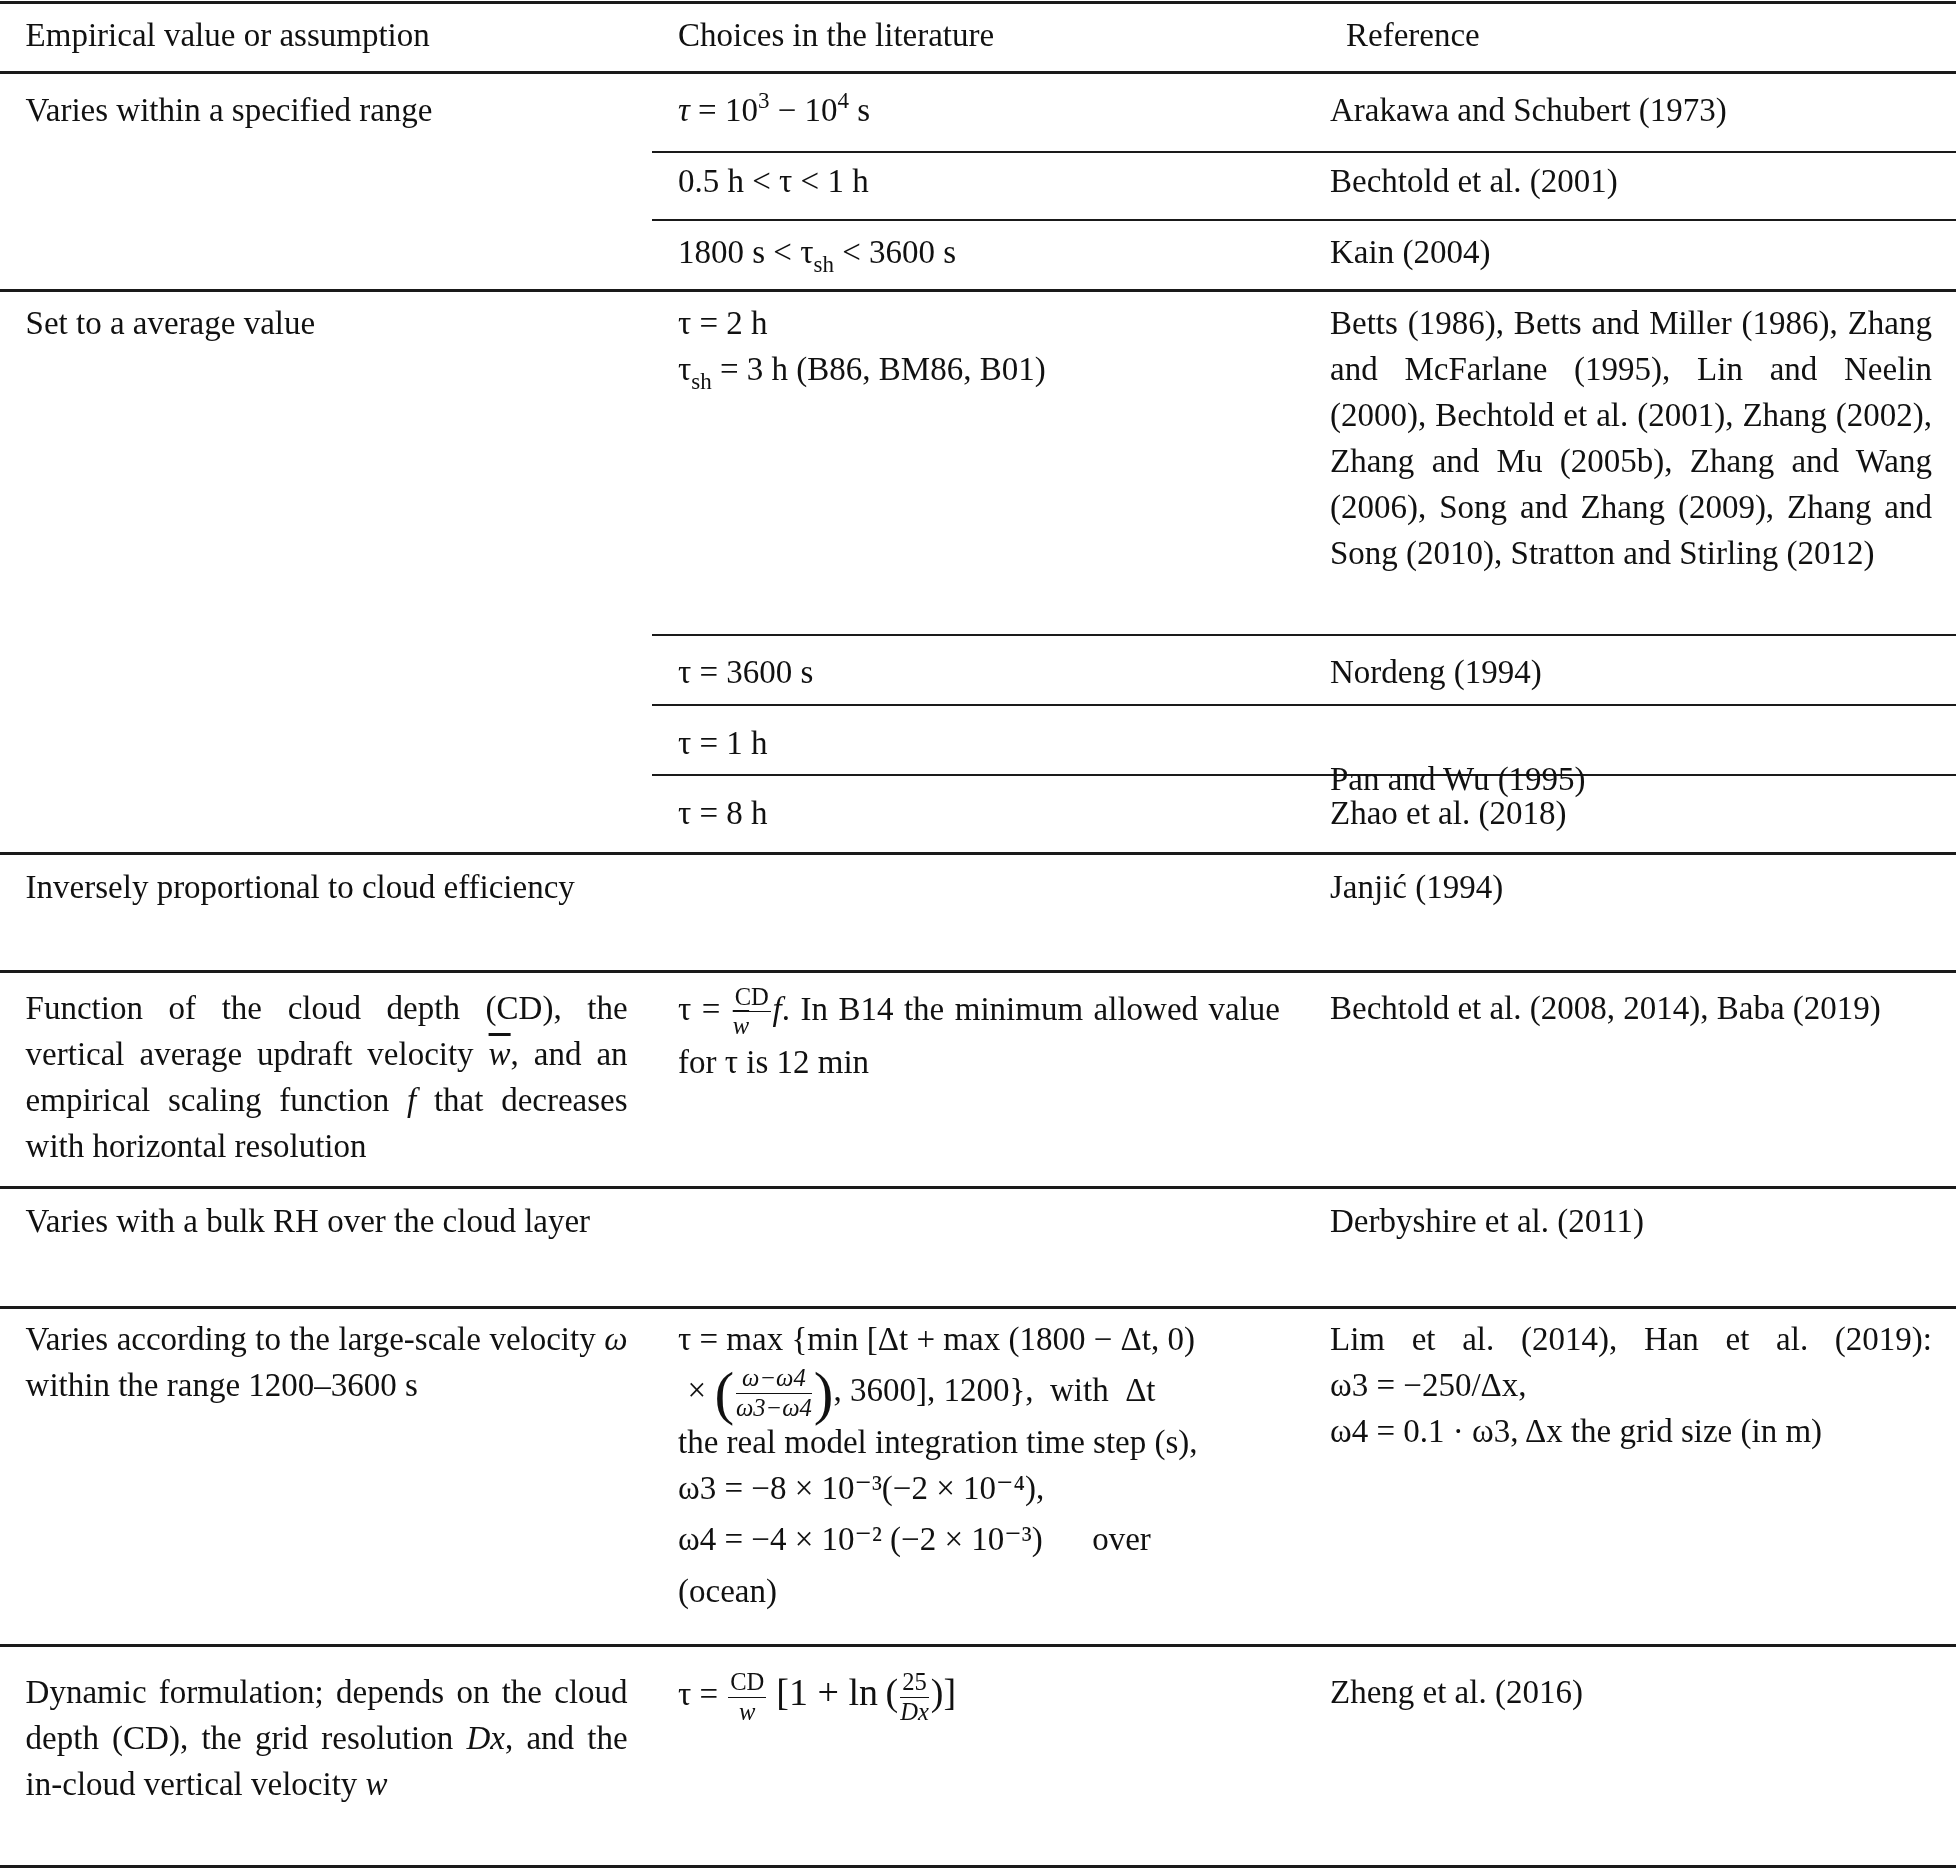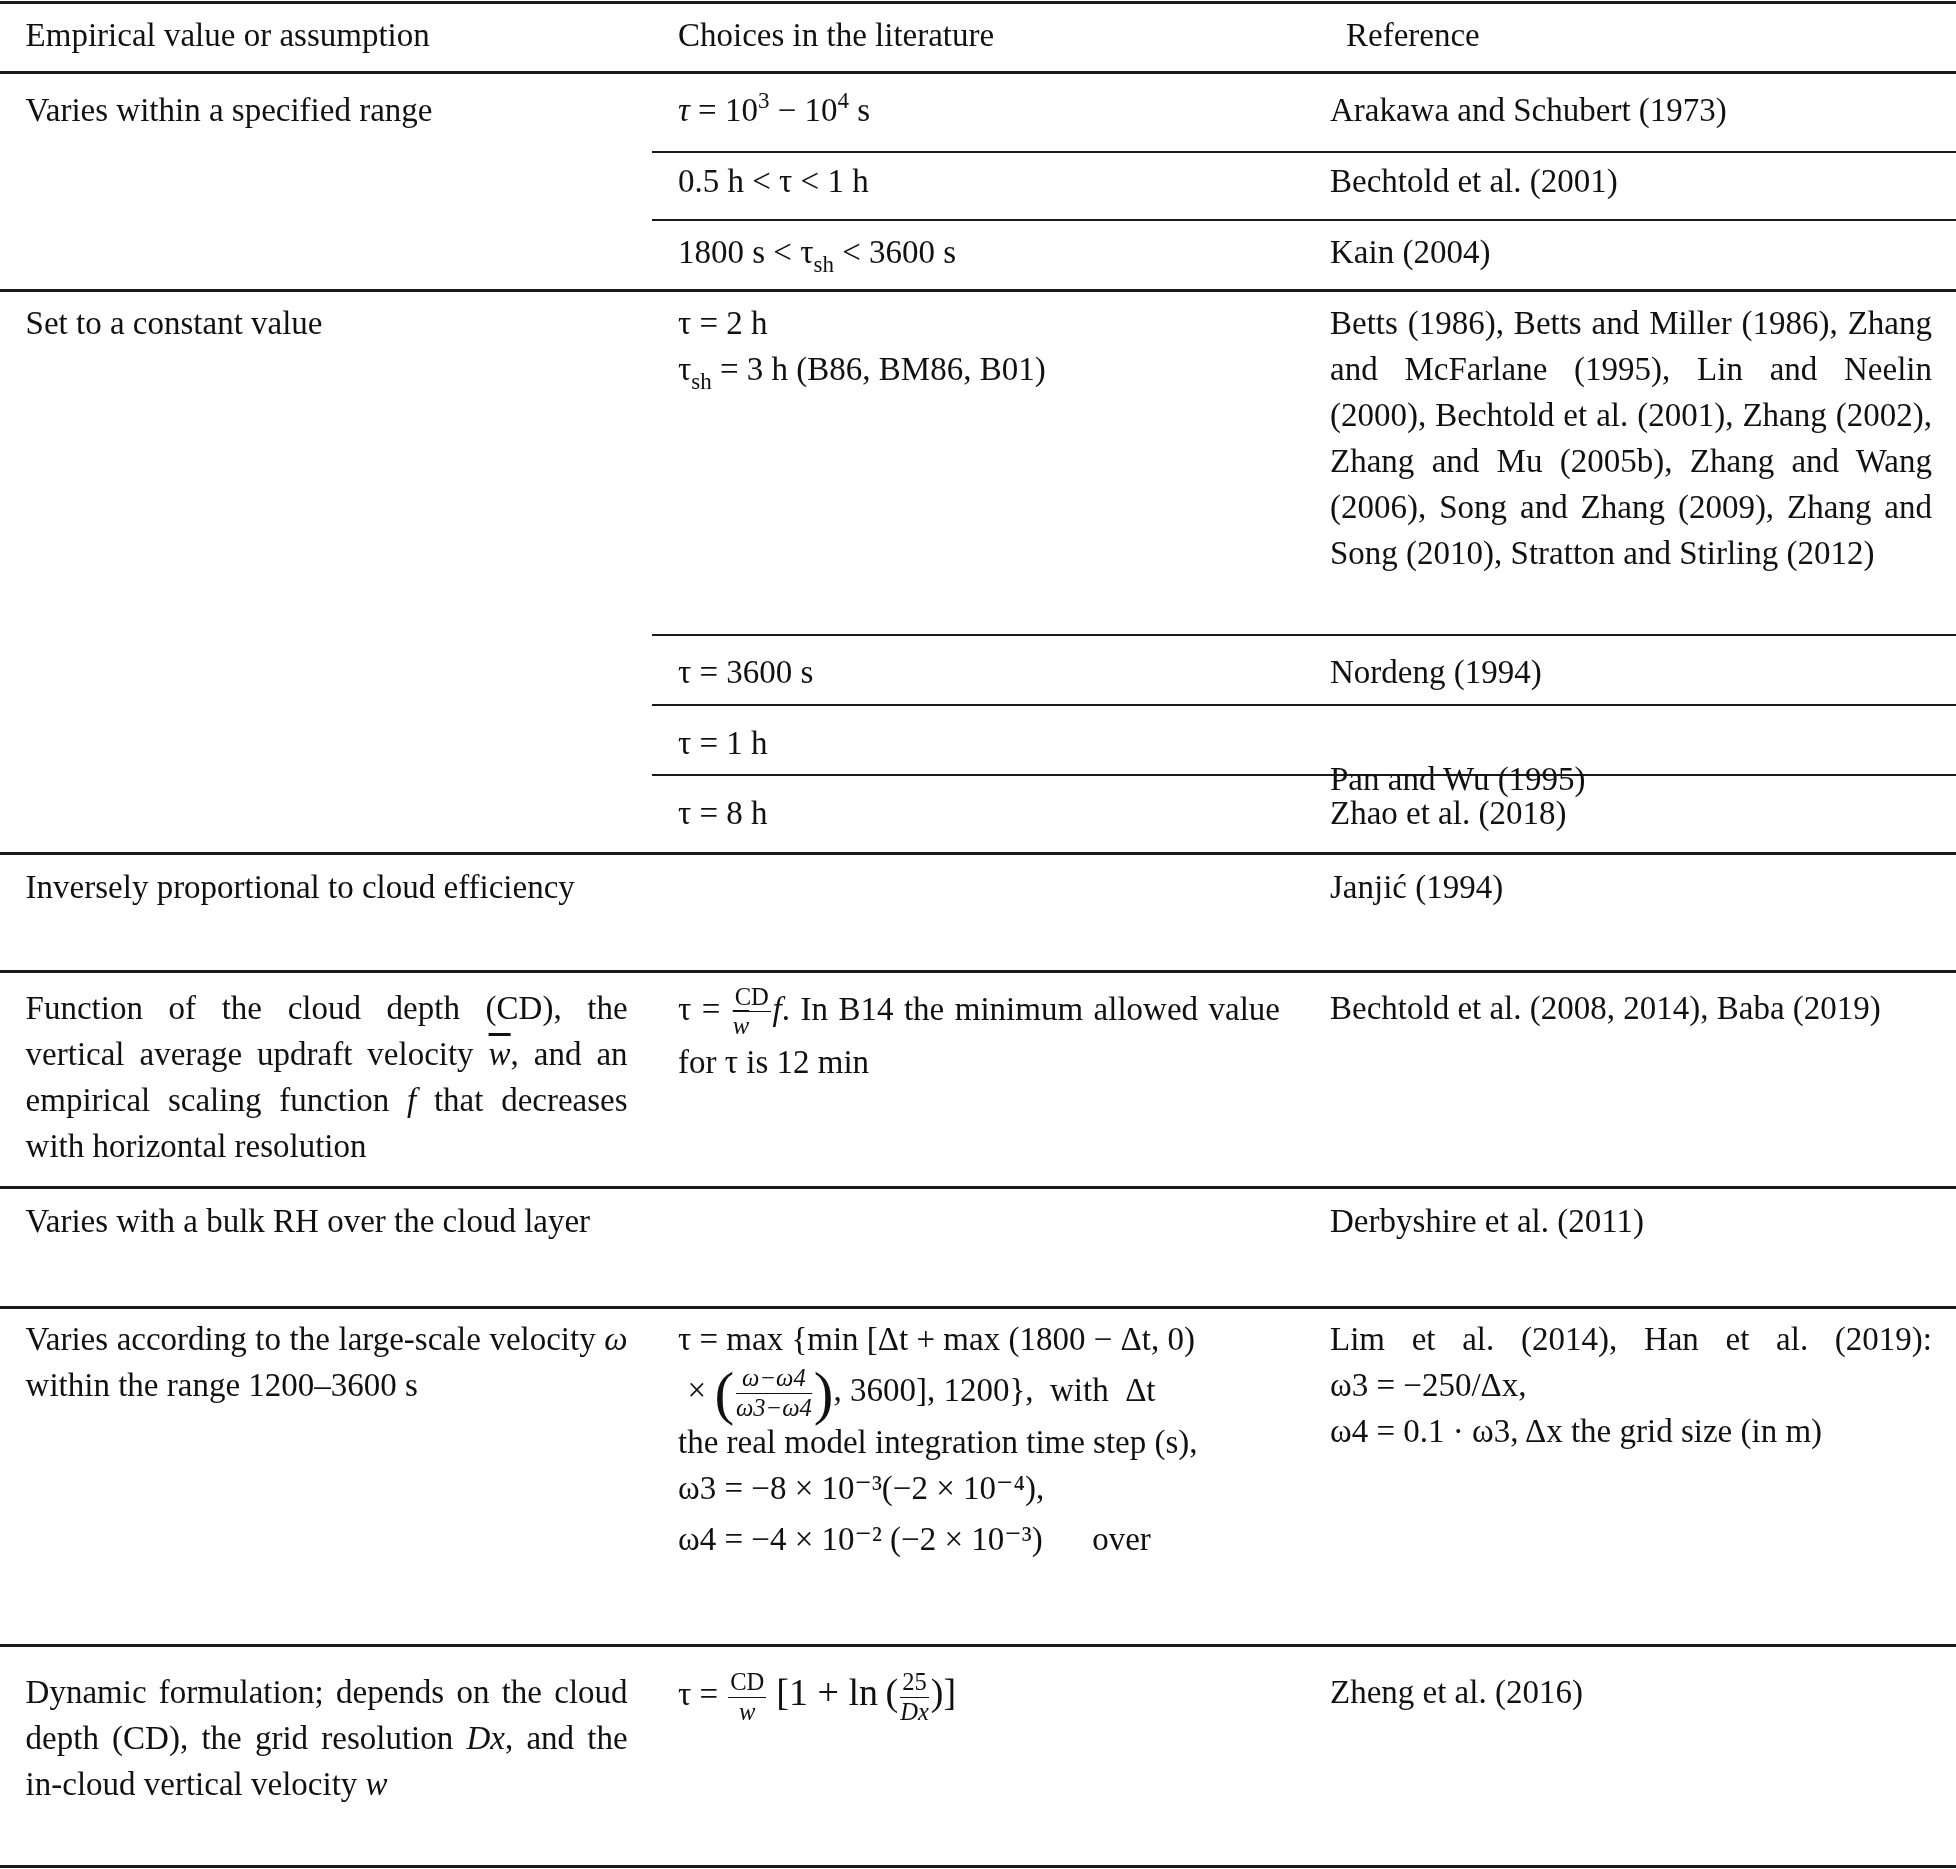--- a/index.html
+++ b/index.html
@@ -56,21 +56,21 @@
     <span class="m">τ</span> = 10<sup>3</sup><span> − 10</span><sup>4</sup><span> s</span>
   </div>
   <div class="cell c3" style="top:87px;">Arakawa and Schubert (1973)</div>
   <div class="cell c2" style="top:158px;">0.5 h &lt; τ &lt; 1 h</div>
   <div class="cell c3" style="top:158px;">Bechtold et al. (2001)</div>
   <div class="cell c2" style="top:229px;">
     <span>1800 s &lt; τ</span><sub>sh</sub><span> &lt; 3600 s</span>
   </div>
   <div class="cell c3" style="top:229px;">Kain (2004)</div>
 
-  <div class="cell c1" style="top:300px;">Set to a constant value</div>
+  <div class="cell c1" style="top:300px;">Set to a average value</div>
   <div class="cell c2" style="top:300px;">
     <div>τ = 2 h</div>
     <div><span>τ</span><sub>sh</sub><span> = 3 h (B86, BM86, B01)</span></div>
   </div>
   <div class="cell c3 just" style="top:300px;">Betts (1986), Betts and Miller (1986), Zhang and McFarlane (1995), Lin and Neelin (2000), Bechtold et al. (2001), Zhang (2002), Zhang and Mu (2005b), Zhang and Wang (2006), Song and Zhang (2009), Zhang and Song (2010), Stratton and Stirling (2012)</div>
   <div class="cell c2" style="top:649px;">τ = 3600 s</div>
   <div class="cell c3" style="top:649px;">Nordeng (1994)</div>
   <div class="cell c2" style="top:720px;">τ = 1 h</div>
   <div class="cell c3" style="top:756px;">Pan and Wu (1995)</div>
   <div class="cell c2" style="top:790px;">τ = 8 h</div>
@@ -95,20 +95,21 @@
   </div>
   <div class="cell c2" style="top:1316px;">
     <div>τ = max {min [Δt + max (1800 − Δt, 0)</div>
     <div style="height:57px; line-height:57px;">
       <span style="margin-left:9.5px;">×</span>
       <span class="big">(</span><span class="frac m"><span class="num">ω−ω4</span><span class="den">ω3−ω4</span></span><span class="big">)</span><span style="white-space:pre;">, 3600], 1200},  with  Δt</span>
     </div>
     <div>the real model integration time step (s),</div>
     <div>ω3 = −8 × 10⁻³(−2 × 10⁻⁴),</div>
     <div style="white-space:pre; line-height:57px;">ω4 = −4 × 10⁻² (−2 × 10⁻³)      over</div>
+    <div>(ocean)</div>
   </div>
   <div class="cell c3" style="top:1316px;">
     <div class="just" style="text-align-last:justify;">Lim et al. (2014), Han et al. (2019):</div>
     <div>ω3 = −250/Δx,</div>
     <div>ω4 = 0.1 · ω3, Δx the grid size (in m)</div>
   </div>
 
   <div class="cell c1 just" style="top:1669px;">
     <span>Dynamic formulation; depends on the cloud depth (CD), the grid resolution </span><span class="m">Dx</span><span>, and the in-cloud vertical velocity </span><span class="m">w</span>
   </div>

